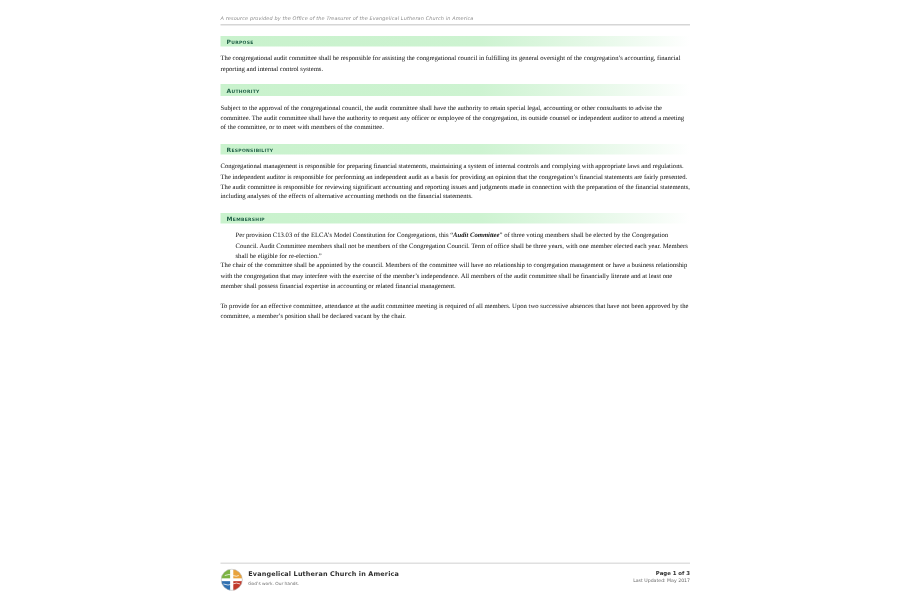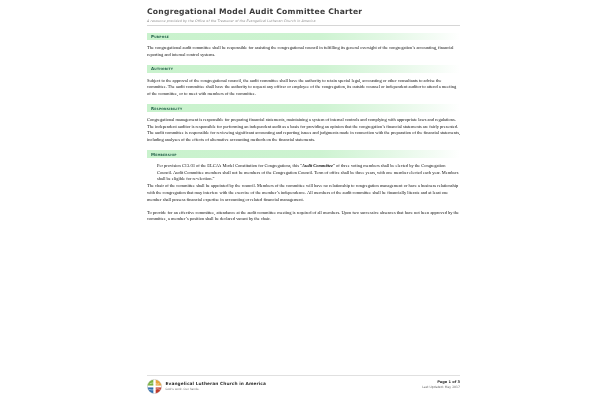--- a/index.html
+++ b/index.html
@@ -175,21 +175,20 @@
     margin-top: 1.2px;
     white-space: nowrap;
   }
 </style>
 </head>
 <body>
 
 <div class="page">
 
   <div class="doc-header">
-    <div class="doc-title">Congregational Model Audit Committee Charter</div>
     <div class="doc-subtitle">A resource provided by the Office of the Treasurer of the Evangelical Lutheran Church in America</div>
     <div class="header-rule"></div>
   </div>
 
   <div class="section">
     <div class="section-band">
       <span class="section-title">Purpose</span>
     </div>
     <div class="section-body">
       <p class="para">The congregational audit committee shall be responsible for assisting the congregational council in fulfilling its general oversight of the congregation’s accounting, financial reporting and internal control systems.</p>

